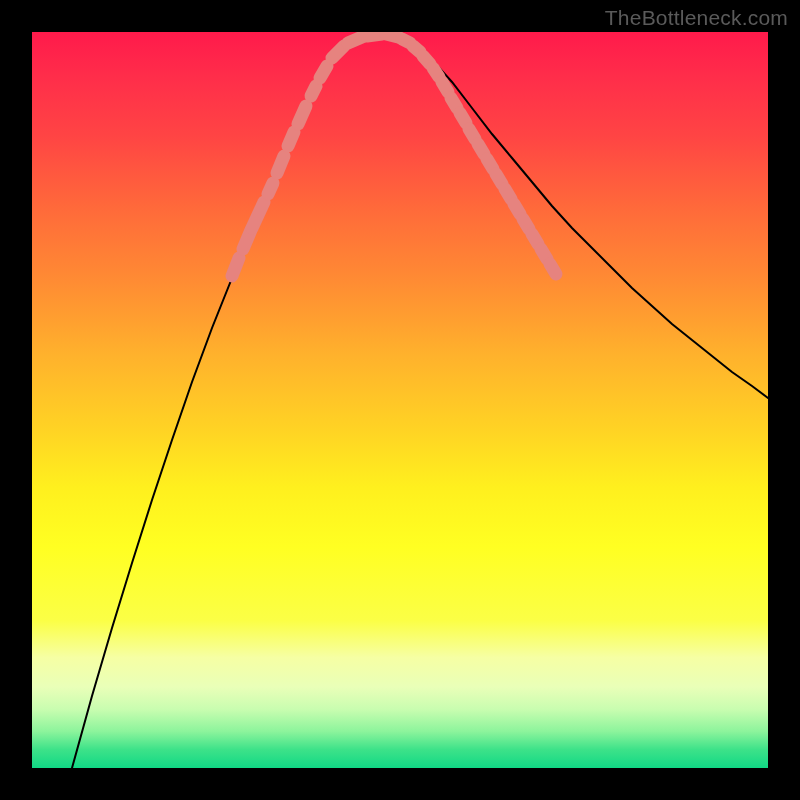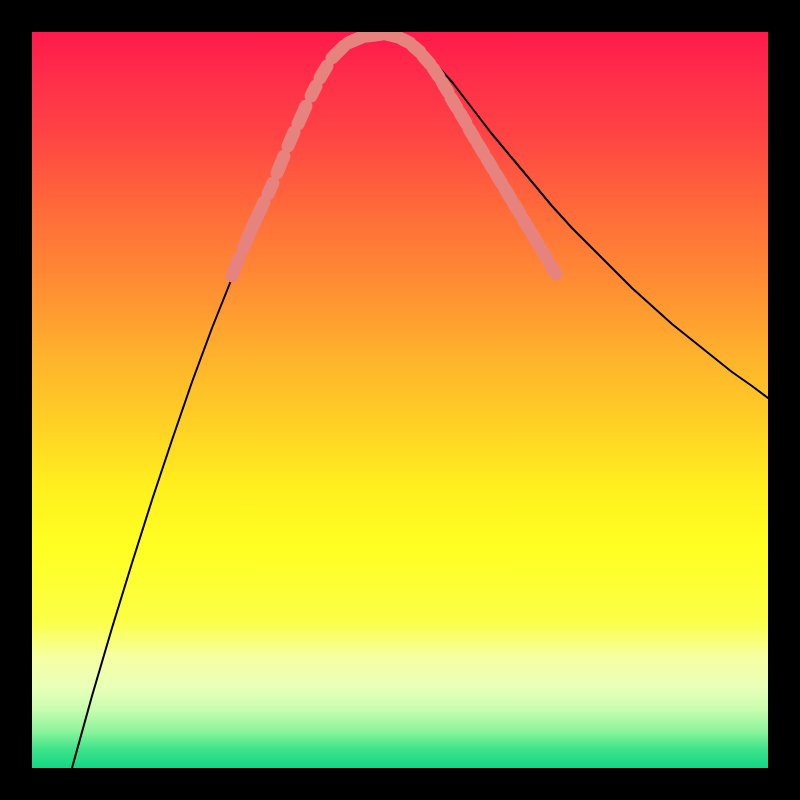--- a/index.html
+++ b/index.html
@@ -62,20 +62,21 @@
   }
   svg.curve {
     position: absolute;
     inset: 0;
   }
 </style>
 </head>
 <body>
 
 <div class="frame">
+  <div class="watermark">TheBottleneck.com</div>
   <div class="plot">
     <div class="gradient"></div>
     <svg class="curve" viewBox="0 0 736 736" preserveAspectRatio="none">
       <path id="main-curve" fill="none" stroke-width="2" stroke-linecap="round" stroke="#000000" d="M40 736 L60 664 L80 596 L100 531 L120 468 L140 408 L160 350 L180 296 L200 246 L220 196 L240 148 L250 126 L260 106 L270 86 L280 66 L290 46 L295 38 L300 30 L305 24 L310 18 L320 10 L330 6 L340 3 L350 2 L360 3 L370 6 L380 11 L390 18 L400 28 L420 50 L440 76 L460 102 L480 126 L500 150 L520 174 L540 196 L560 216 L580 236 L600 256 L620 274 L640 292 L660 308 L680 324 L700 340 L720 354 L736 366"></path>
       <g id="overlay-group">
           <line x1="200" y1="244" x2="207" y2="226" stroke="#e6837f" stroke-width="13" stroke-linecap="round"></line>
           <line x1="211" y1="217" x2="219" y2="198" stroke="#e6837f" stroke-width="13" stroke-linecap="round"></line>
           <line x1="220" y1="196" x2="232" y2="170" stroke="#e6837f" stroke-width="13" stroke-linecap="round"></line>
           <line x1="236" y1="162" x2="241" y2="151" stroke="#e6837f" stroke-width="13" stroke-linecap="round"></line>
           <line x1="245" y1="141" x2="252" y2="124" stroke="#e6837f" stroke-width="13" stroke-linecap="round"></line>

